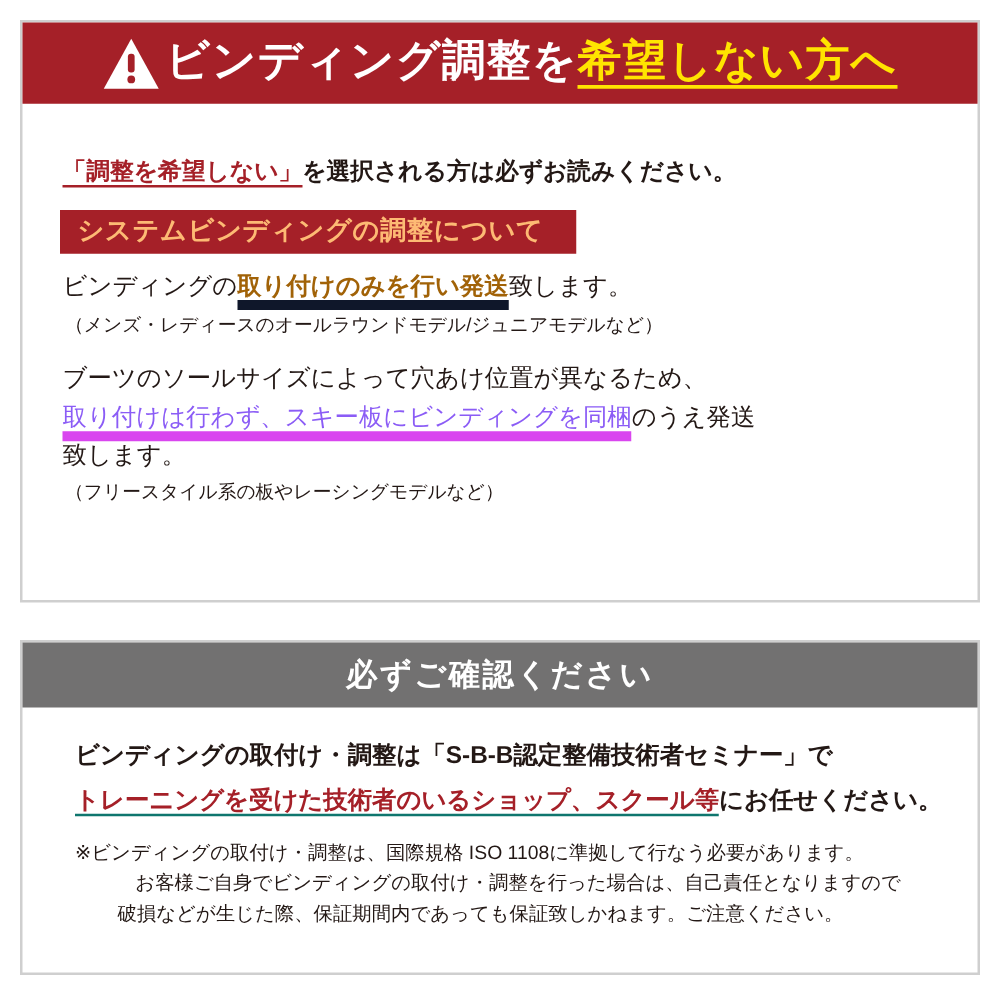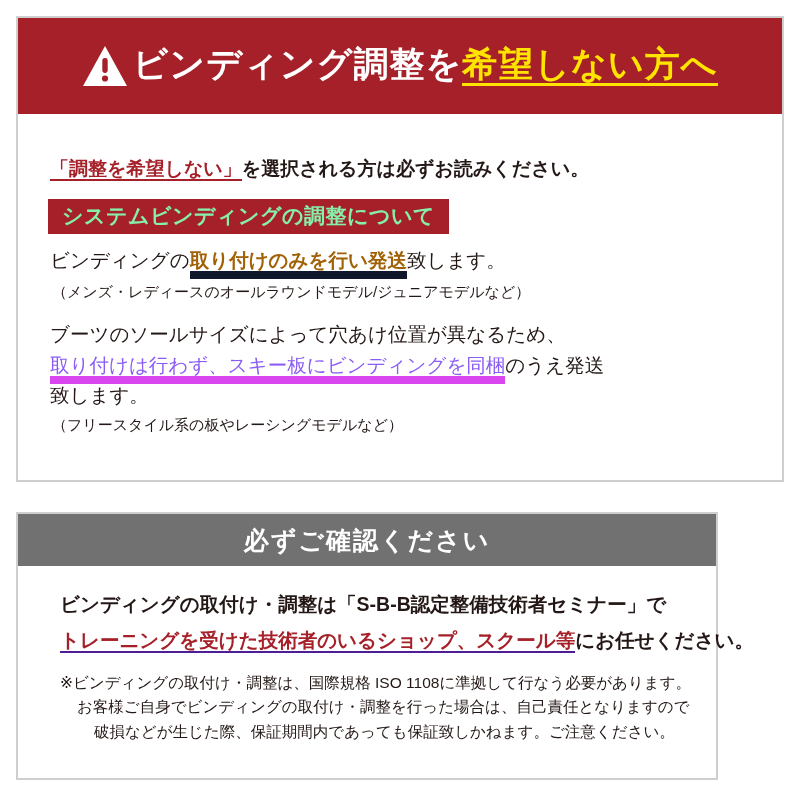--- a/index.html
+++ b/index.html
@@ -28,21 +28,21 @@
     border: 2px solid #cfcfcf;
     box-sizing: border-box;
     background: #ffffff;
   }
   .panel-one {
     width: 768px;
     height: 466px;
   }
 
   .banner {
-    height: 96px;
+    height: 65px;
     background: #a52028;
     display: flex;
     align-items: center;
     justify-content: center;
     gap: 4px;
     padding: 0 10px;
     box-sizing: border-box;
   }
   .warn-icon {
     width: 46px;
@@ -81,25 +81,25 @@
     color: #231815;
     white-space: nowrap;
   }
   .lead .u-red {
     color: #a52028;
     border-bottom: 2px solid #a52028;
   }
 
   .section-head {
     background: #a52028;
-    color: #86efac;
+    color: #fdba74;
     font-size: 21px;
     font-weight: bold;
     display: inline-block;
-    padding: 5px 14px 6px 14px;
+    padding: 5px 26px 6px 14px;
     margin: 0 0 12px 4px;
     letter-spacing: 0.5px;
     line-height: 1.15;
     white-space: nowrap;
   }
 
   .body-line {
     font-size: 19.5px;
     line-height: 1.5;
     margin: 0 0 6px 6px;
@@ -127,21 +127,21 @@
     color: #231815;
   }
   .body-wrap .u-red {
     color: #8b5cf6;
     font-weight: normal;
     border-bottom: 8px solid #d946ef;
   }
 
   
   .panel-two {
-    width: 702px;
+    width: 768px;
     height: 268px;
     margin-top: 30px;
   }
   .gray-banner {
     height: 52px;
     background: #727171;
     display: flex;
     align-items: center;
     justify-content: center;
   }
@@ -167,21 +167,21 @@
   .p2-line2 {
     font-size: 19.5px;
     font-weight: bold;
     line-height: 1.45;
     margin: 0 0 16px 12px;
     color: #231815;
     white-space: nowrap;
   }
   .p2-line2 .u-red {
     color: #a52028;
-    border-bottom: 2px solid #4c1d95;
+    border-bottom: 2px solid #0f766e;
   }
   .fineprint {
     font-size: 15.5px;
     line-height: 1.6;
     color: #231815;
     margin: 0 0 0 12px;
     white-space: nowrap;
   }
   .fineprint div { }
   .fp-indent { padding-left: 17px; text-align: center; }

